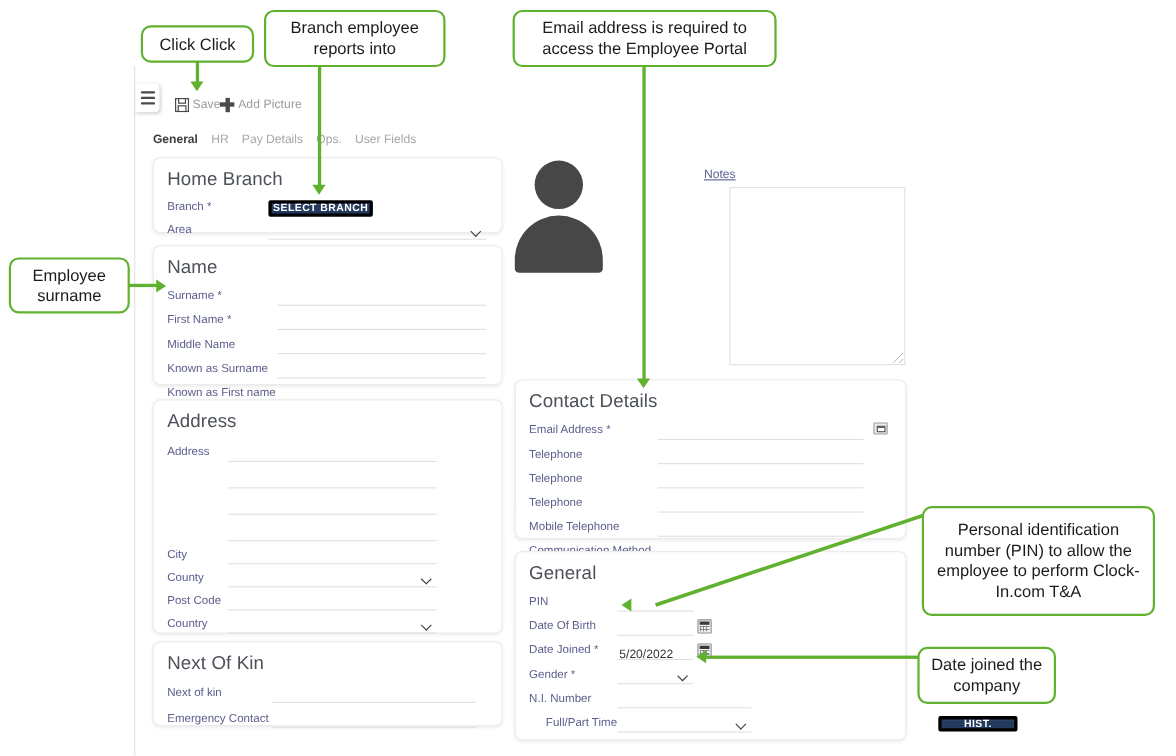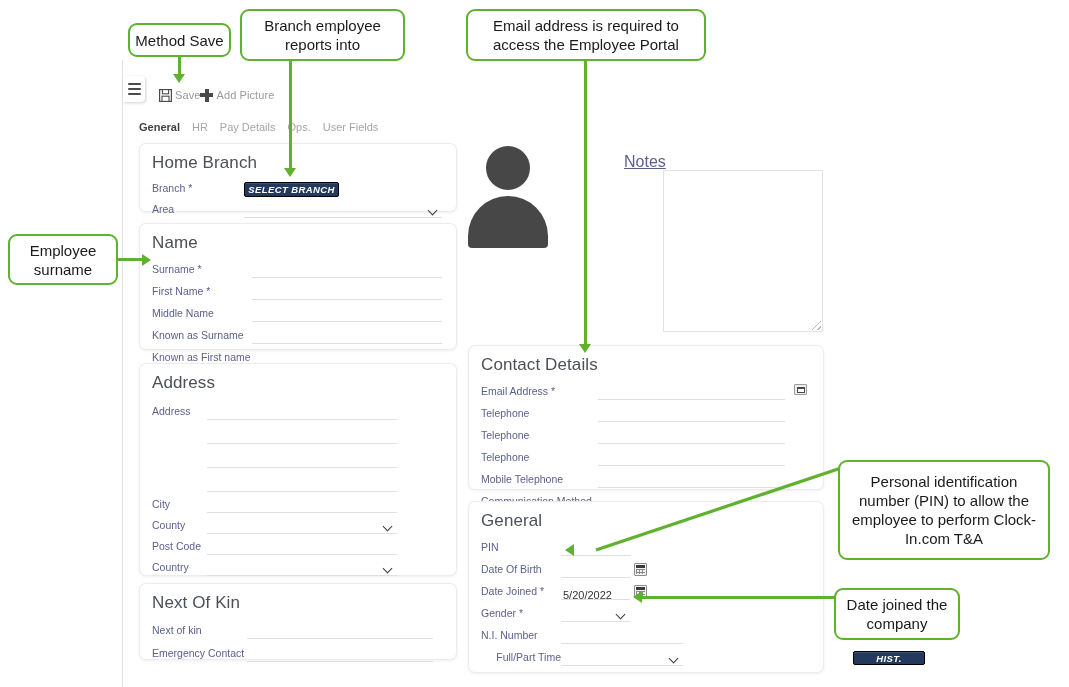--- a/index.html
+++ b/index.html
@@ -77,34 +77,33 @@
   .chev:before{
     content:"";position:absolute;left:0px;top:1px;width:6px;height:6px;
     border-right:1.6px solid #3c3c3c;border-bottom:1.6px solid #3c3c3c;
     transform:rotate(45deg);
   }
   .val{font-size:11px;color:#333;padding:0 0 1px 2px;}
 
   
   .navy{
     background:#23395d;color:#fff;font-size:9.5px;font-weight:bold;
-    letter-spacing:.4px;text-align:center;border:1px solid #000000;
+    letter-spacing:.4px;text-align:center;border:3px solid #000000;
     border-radius:2px;cursor:pointer;box-sizing:border-box;
     display:flex;align-items:center;justify-content:center;
     box-shadow:inset 0 1px 0 rgba(255,255,255,.12);
-    font-style:italic;
   }
 
   
   .avatar{position:absolute;left:466px;top:146px;width:84px;height:96px;}
   .avatar .head{position:absolute;left:20px;top:0;width:44px;height:44px;border-radius:50%;background:#474747;}
   .avatar .body{position:absolute;left:2px;top:50px;width:80px;height:52px;border-radius:40px 40px 4px 4px;background:#474747;}
 
   
-  .notes-lab{position:absolute;left:624px;top:153px;font-size:16px;color:#5b5f8c;text-decoration:underline;}
+  .notes-lab{position:absolute;left:640px;top:153px;font-size:11px;color:#5b5f8c;text-decoration:underline;}
   .notes-box{
     position:absolute;left:663px;top:170px;width:160px;height:162px;
     background:#fff;border:1px solid #e2e2e2;box-sizing:border-box;cursor:text;
   }
   .notes-box .grip{
     position:absolute;right:1px;bottom:1px;width:9px;height:9px;
     background:
       linear-gradient(135deg,transparent 46%,#b8b8b8 46%,#b8b8b8 54%,transparent 54%),
       linear-gradient(135deg,transparent 76%,#b8b8b8 76%,#b8b8b8 84%,transparent 84%);
   }
@@ -361,21 +360,21 @@
   <div class="body"></div>
 </div>
 <div class="notes-lab">Notes</div>
 <div class="notes-box">
   <span style="position:absolute;left:4px;top:3px;font-size:11px;color:#333;"></span>
   <span class="grip"></span>
 </div>
 
 <div class="line" style="left:178px;top:55px;width:3px;height:22px;"></div>
 <div class="arrow arr-down" style="left:173px;top:74px;"></div>
-<div class="ann" style="left:128px;top:23px;width:103px;height:34px;">Method Save</div>
+<div class="ann" style="left:128px;top:23px;width:103px;height:34px;">Click Click</div>
 
 <div class="line" style="left:289px;top:58px;width:3px;height:114px;"></div>
 <div class="arrow arr-down" style="left:284px;top:168px;"></div>
 <div class="ann" style="left:240px;top:9px;width:165px;height:52px;">Branch employee reports into</div>
 
 <div class="line" style="left:584px;top:58px;width:3px;height:290px;"></div>
 <div class="arrow arr-down" style="left:579px;top:344px;"></div>
 <div class="ann" style="left:466px;top:9px;width:240px;height:52px;">Email address is required to access the Employee Portal</div>
 
 <div class="line" style="left:115px;top:258px;width:30px;height:3px;"></div>

